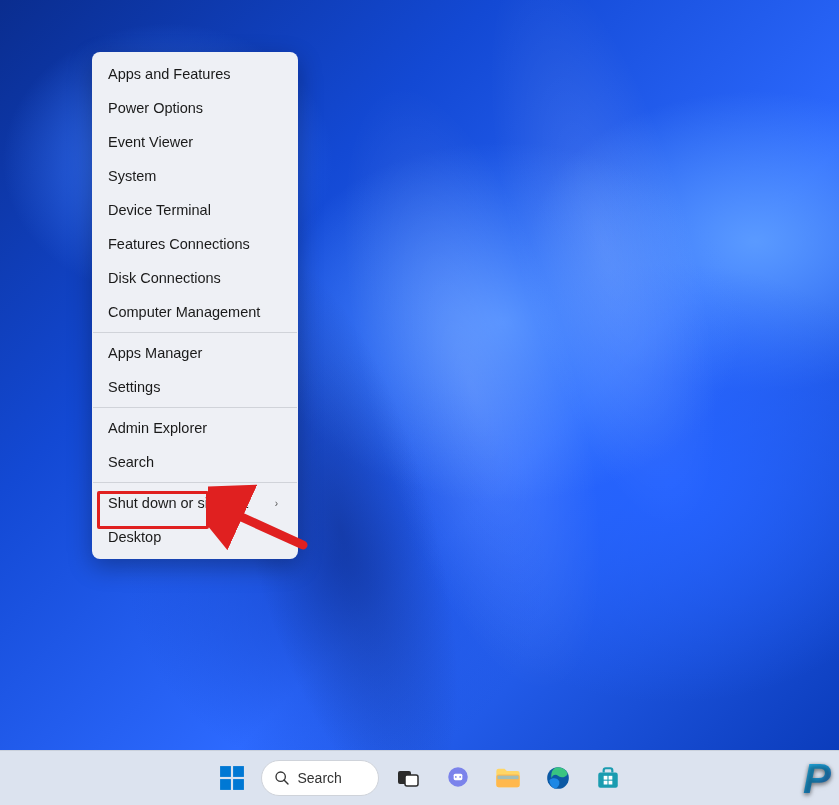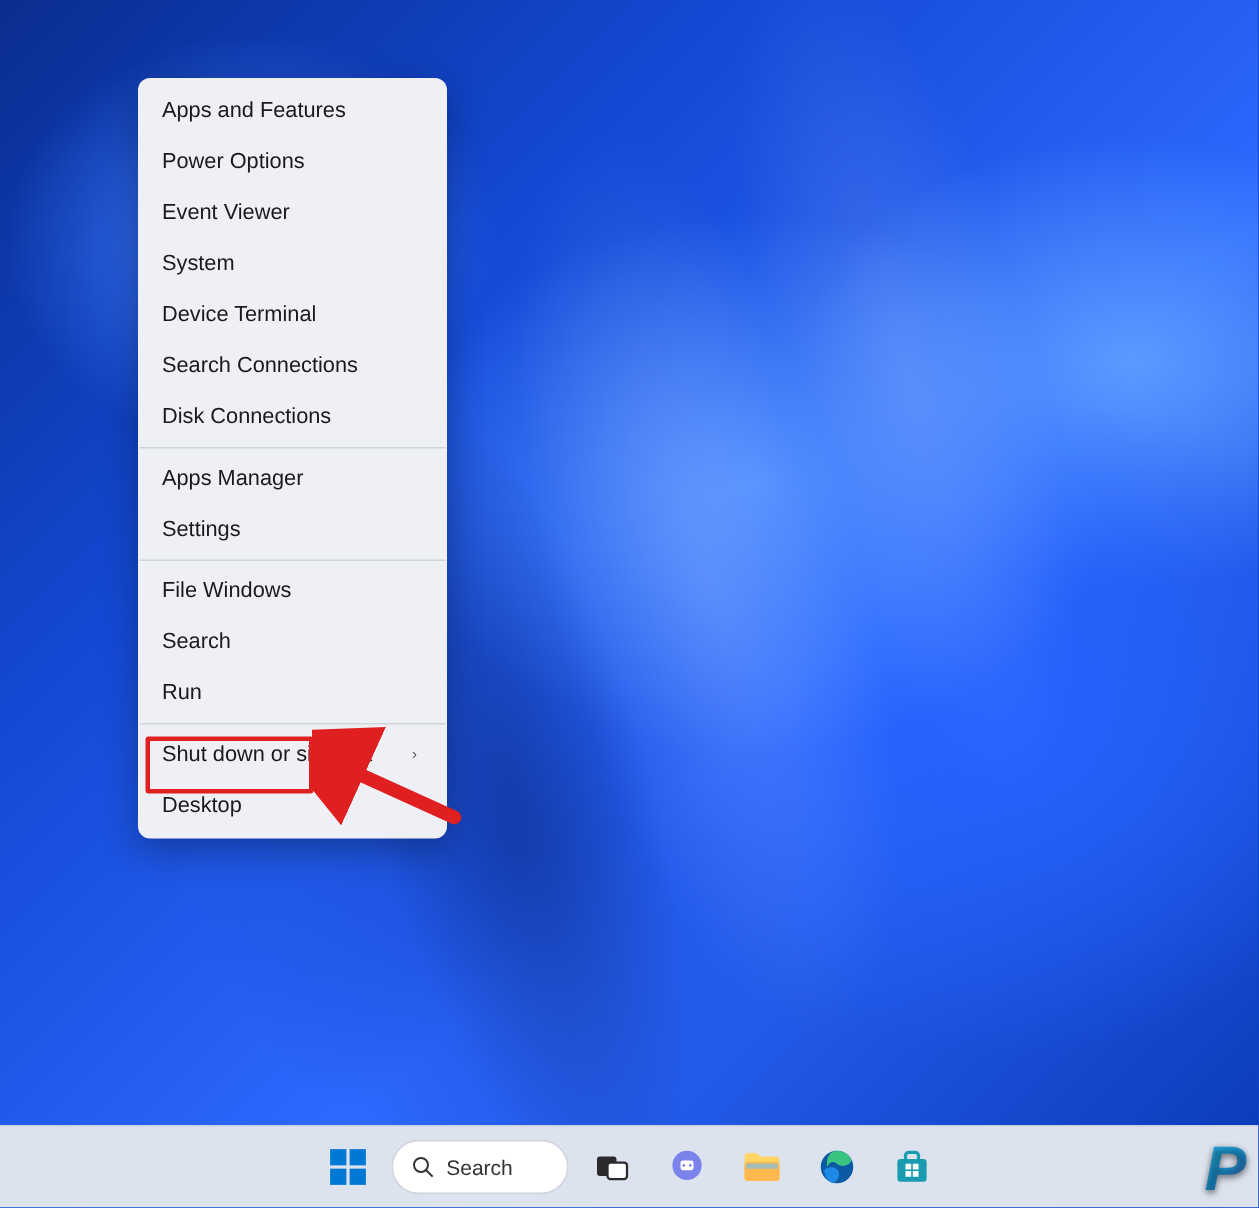--- a/index.html
+++ b/index.html
@@ -138,41 +138,41 @@
     <div class="menu-item">
       <span>Event Viewer</span>
     </div>
     <div class="menu-item">
       <span>System</span>
     </div>
     <div class="menu-item">
       <span>Device Terminal</span>
     </div>
     <div class="menu-item">
-      <span>Search Connections</span>
+      <span>Features Connections</span>
     </div>
     <div class="menu-item">
       <span>Disk Connections</span>
     </div>
+    <div class="menu-item">
+      <span>Computer Management</span>
+    </div>
     <div class="menu-sep"></div>
     <div class="menu-item">
       <span>Apps Manager</span>
     </div>
     <div class="menu-item">
       <span>Settings</span>
     </div>
     <div class="menu-sep"></div>
     <div class="menu-item">
-      <span>File Windows</span>
+      <span>Admin Explorer</span>
     </div>
     <div class="menu-item">
       <span>Search</span>
-    </div>
-    <div class="menu-item">
-      <span>Run</span>
     </div>
     <div class="menu-sep"></div>
     <div class="menu-item">
       <span>Shut down or sign out</span>
       <span class="submenu-arrow">›</span>
     </div>
     <div class="menu-item">
       <span>Desktop</span>
     </div>
   </div>

